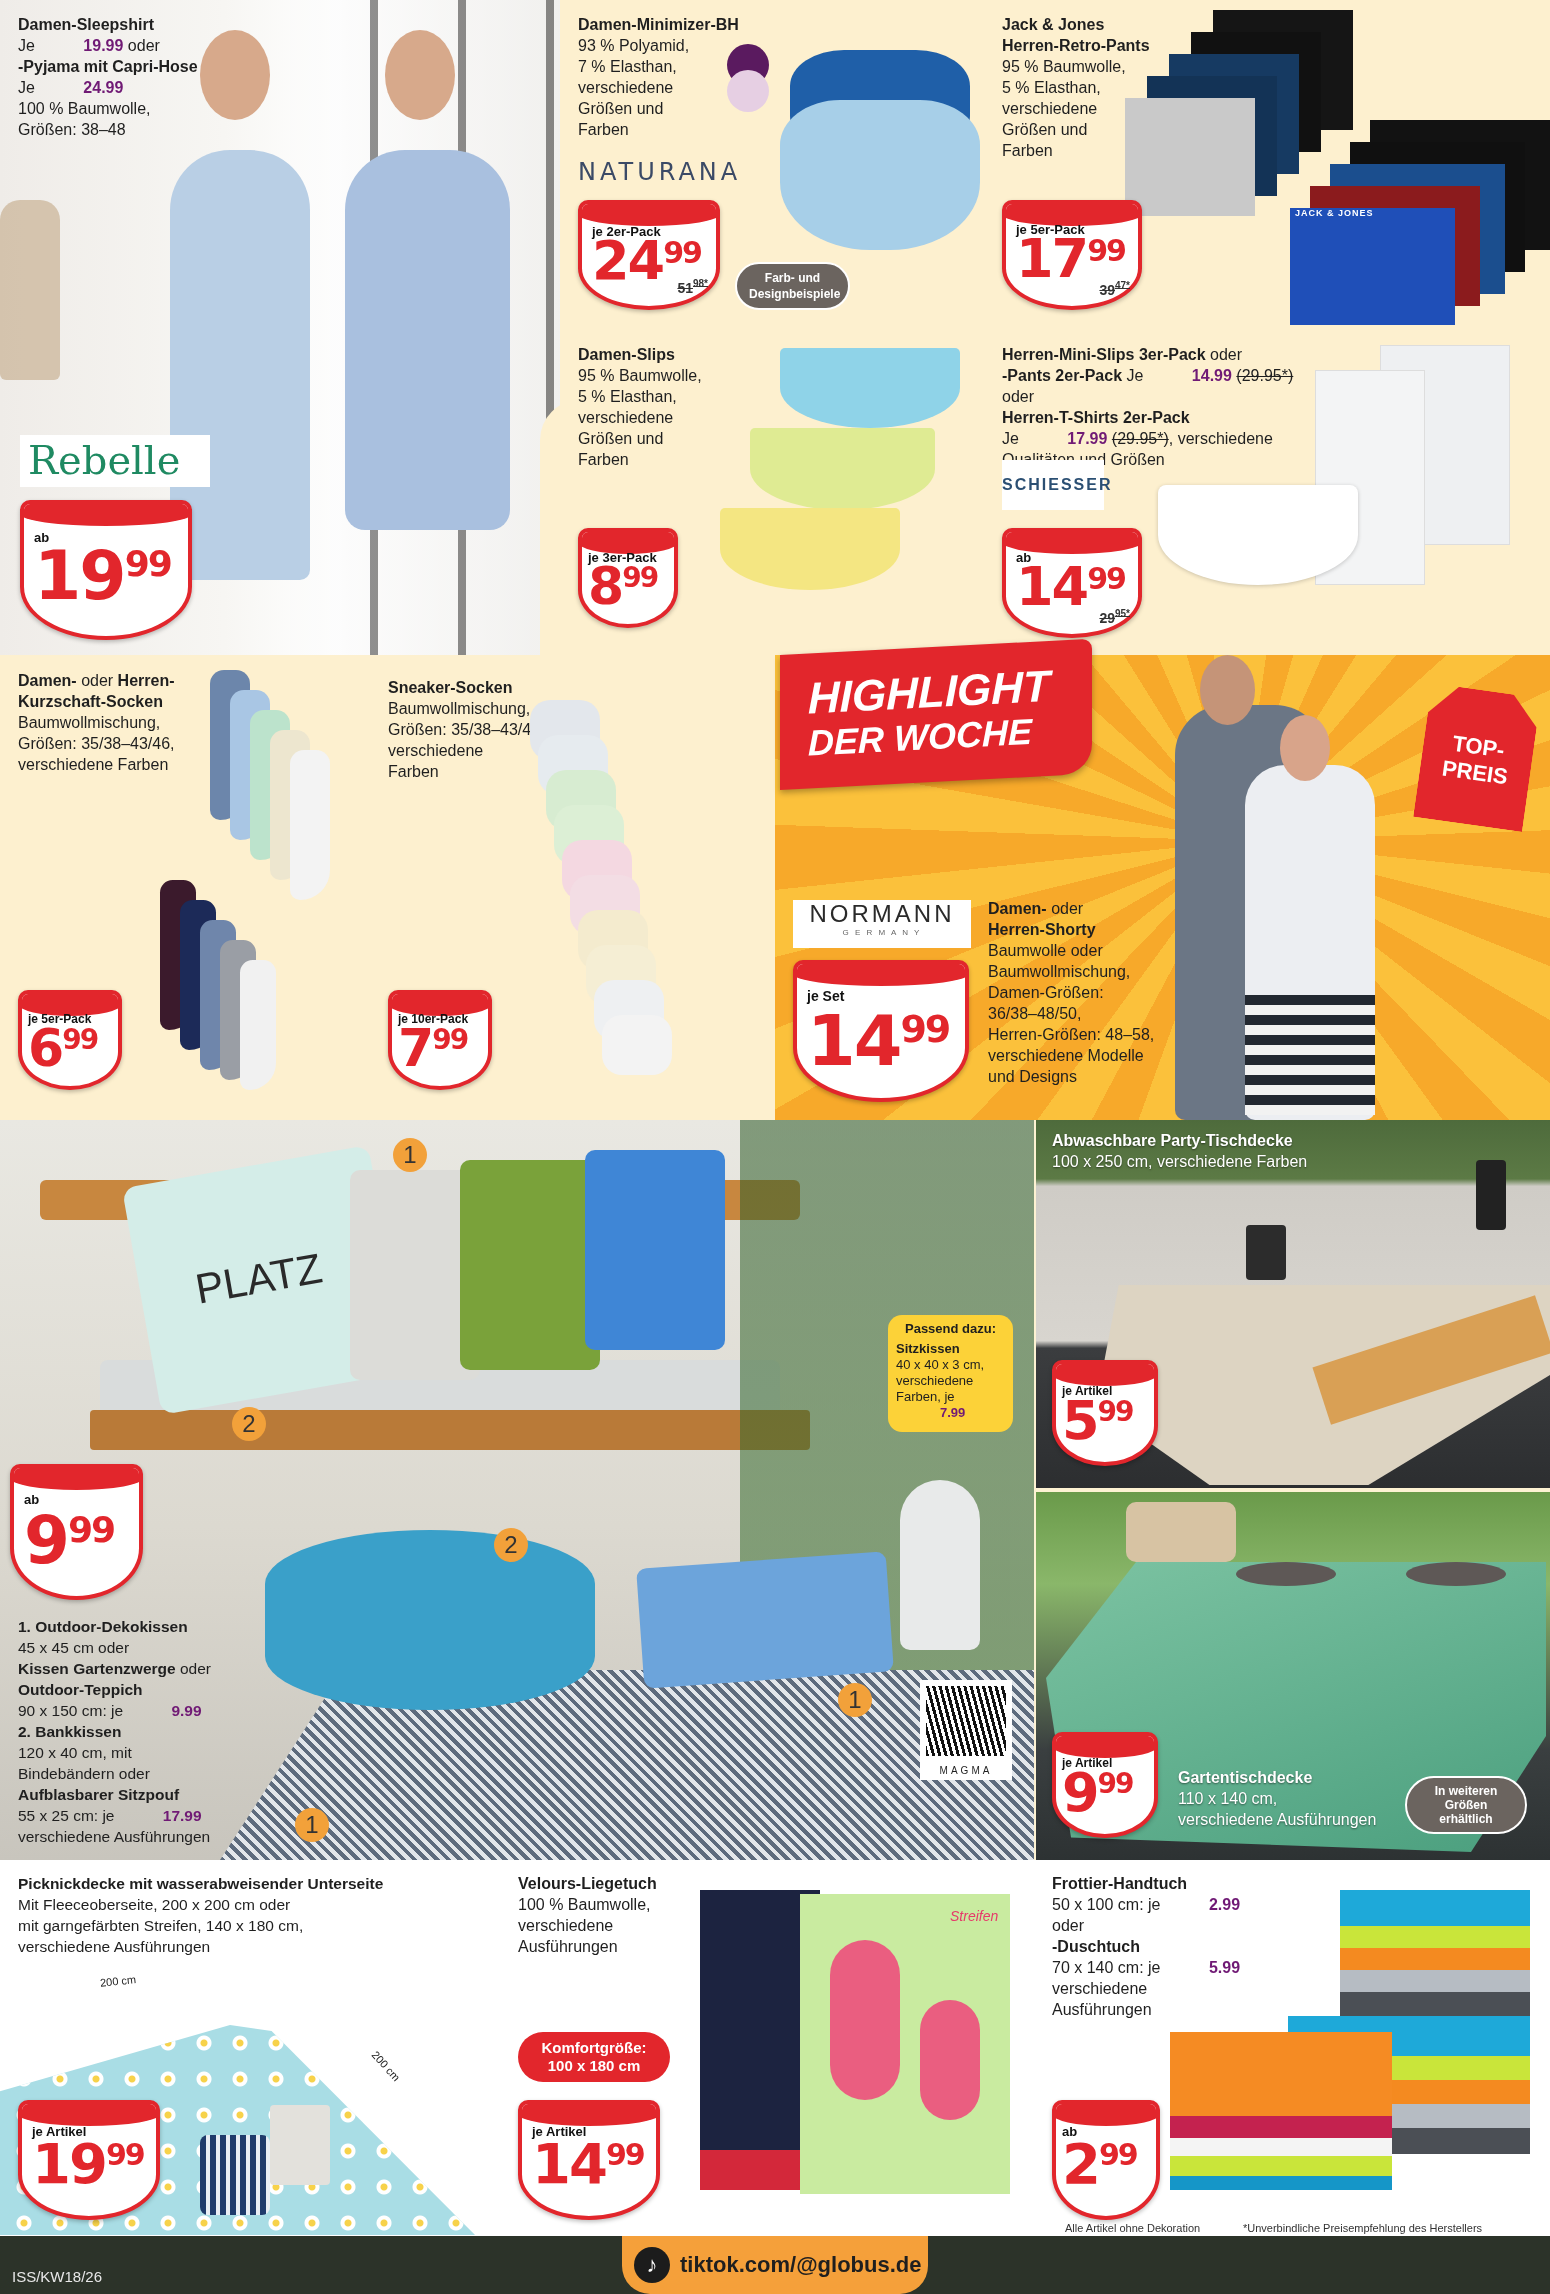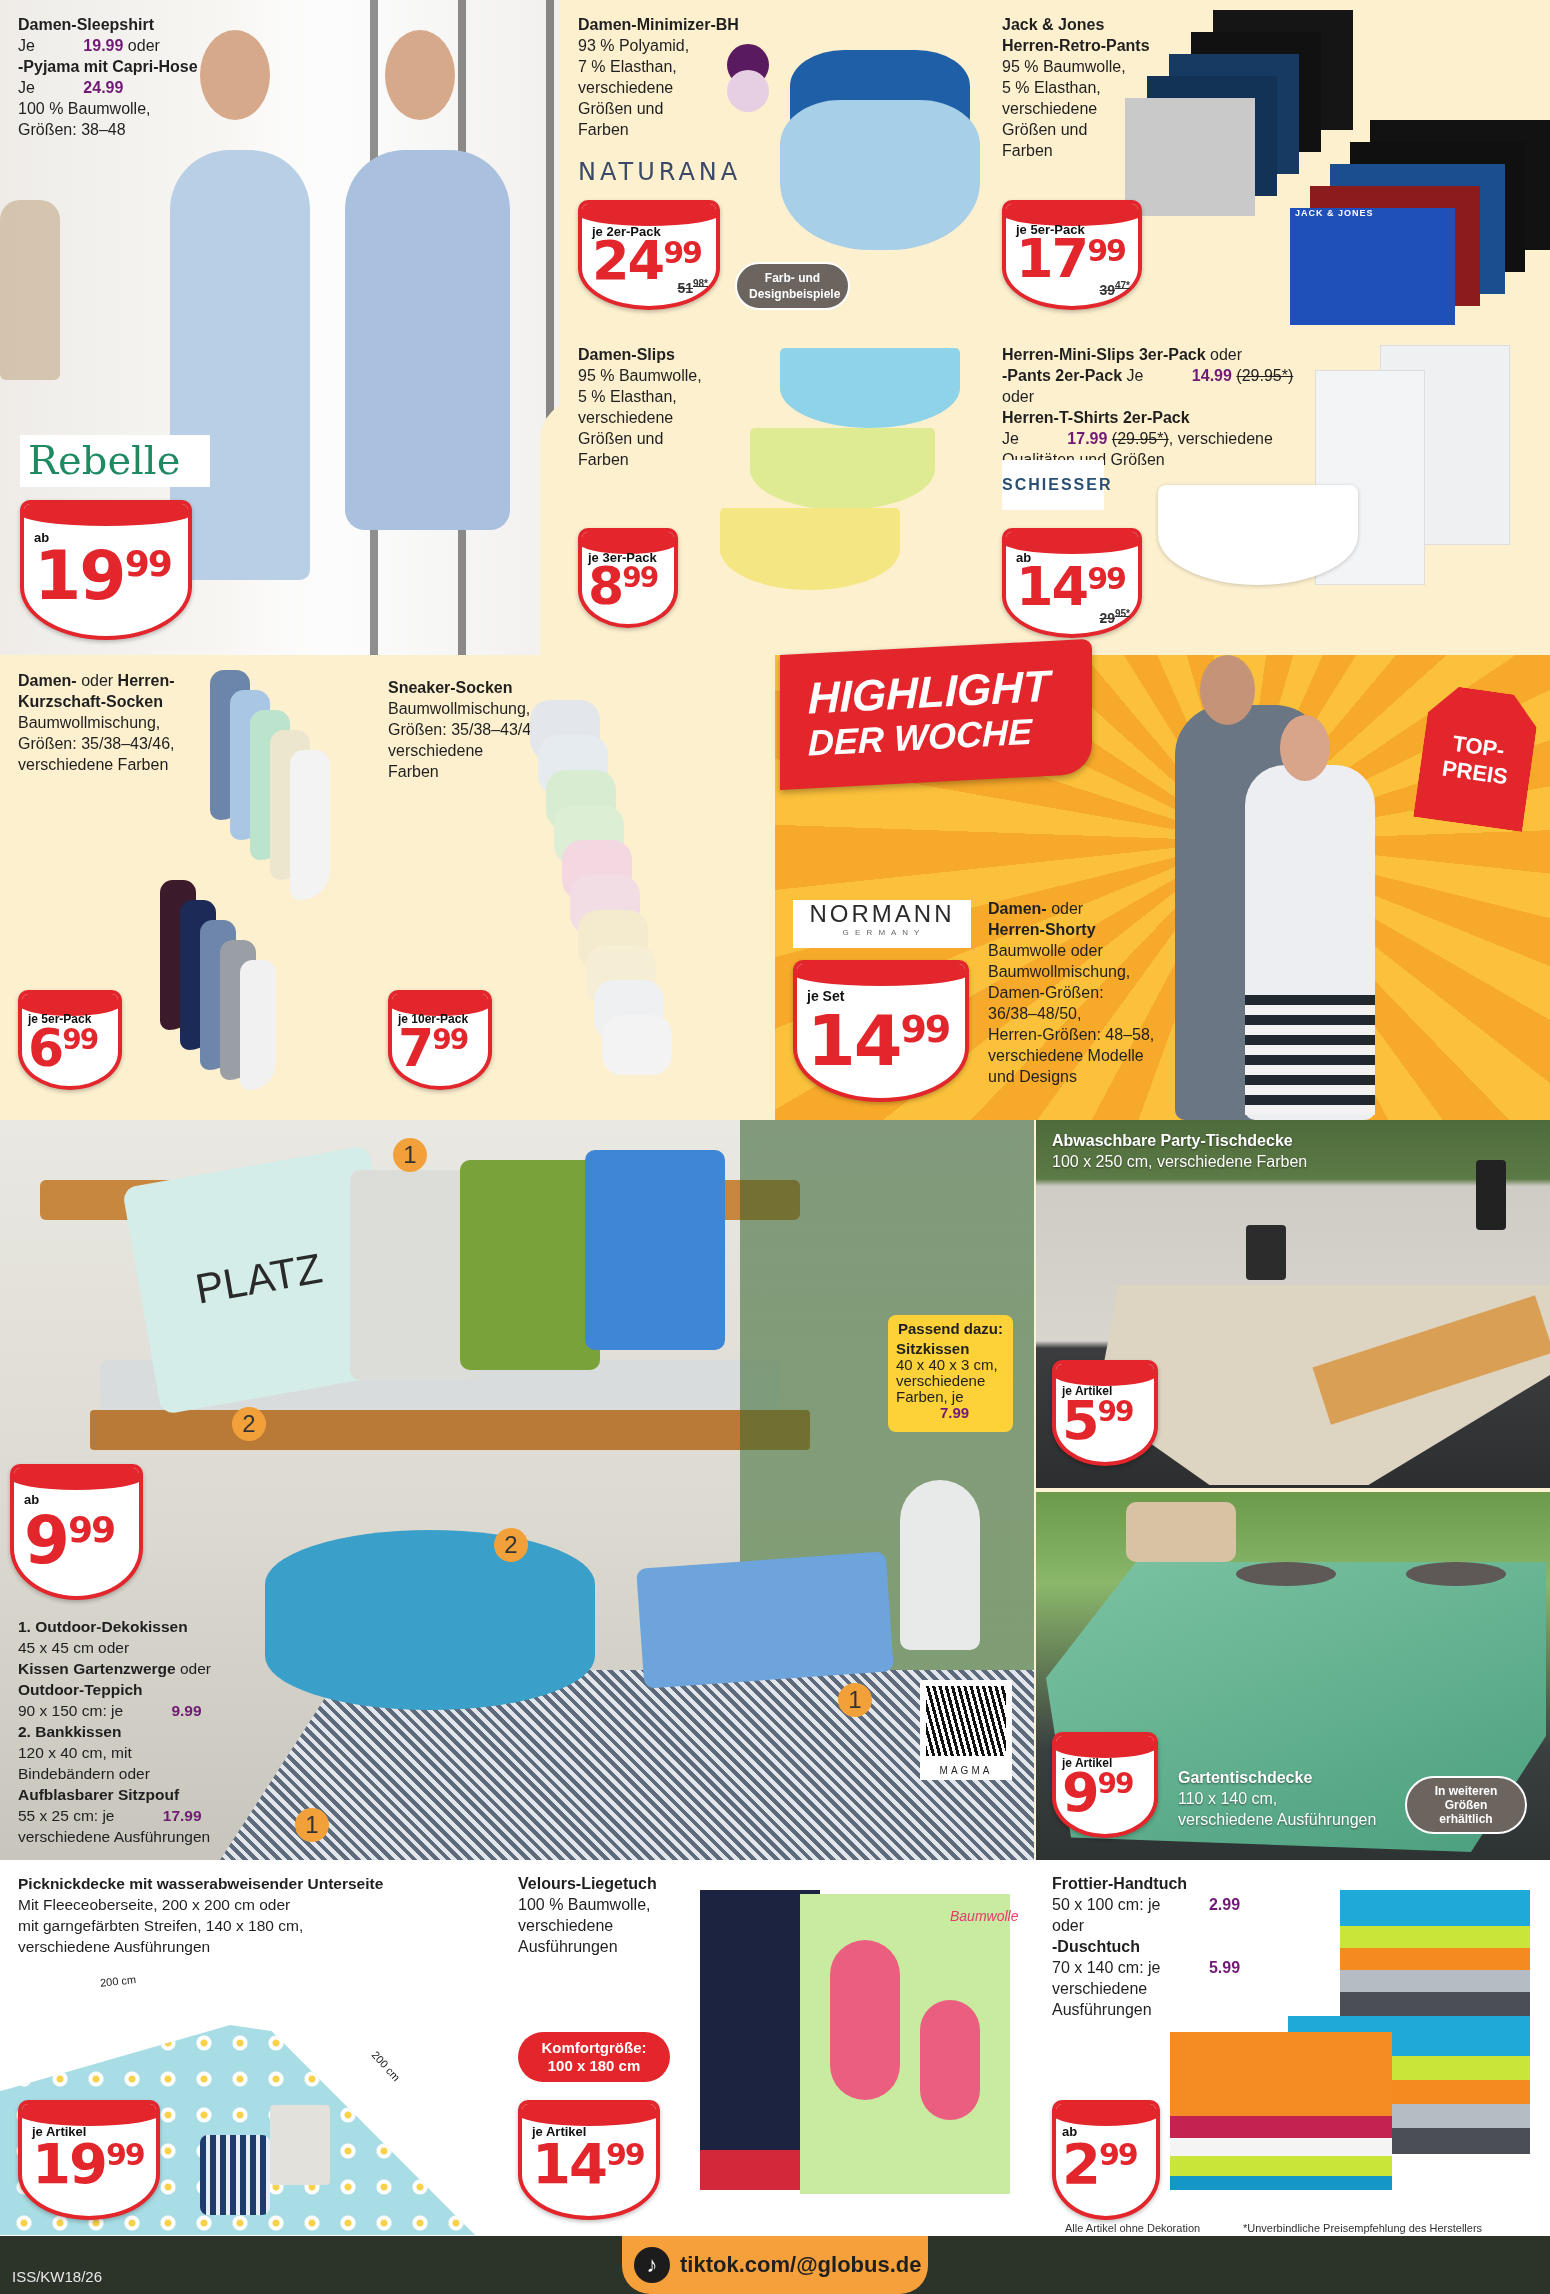--- a/index.html
+++ b/index.html
@@ -261,21 +261,21 @@
   <div class="abs" style="left:220px;top:550px;width:820px;height:190px;background:repeating-linear-gradient(45deg,#5d6b7d 0 4px,#e2e6ea 4px 8px);clip-path:polygon(15% 0,100% 0,100% 100%,0 100%);"></div>
   <div class="abs" style="left:265px;top:410px;width:330px;height:180px;background:#3aa0c9;border-radius:50% / 30%;"></div>
   <div class="abs" style="left:640px;top:440px;width:250px;height:120px;background:#6ca4db;border-radius:10px;transform:rotate(-4deg);"></div>
   <div class="abs" style="left:900px;top:360px;width:80px;height:170px;background:#e8eaea;border-radius:40px 40px 10px 10px;"></div>
 </div>
 <div class="badge-num" style="left:393px;top:1138px;">1</div>
 <div class="badge-num" style="left:232px;top:1407px;">2</div>
 <div class="badge-num" style="left:494px;top:1528px;">2</div>
 <div class="badge-num" style="left:838px;top:1683px;">1</div>
 <div class="badge-num" style="left:295px;top:1808px;">1</div>
-<div class="abs" style="left:888px;top:1315px;width:125px;height:117px;background:#fcd238;border-radius:8px;padding:6px 8px;font-size:15px;line-height:16px;">
+<div class="abs" style="left:888px;top:1315px;width:125px;height:117px;background:#fcd238;border-radius:14px;padding:6px 8px;font-size:13px;line-height:16px;">
   <div class="bold" style="text-align:center;">Passend dazu:</div>
   <div class="bold" style="margin-top:4px;">Sitzkissen</div>
   <div>40 x 40 x 3 cm,</div>
   <div>verschiedene</div>
   <div><span>Farben, je </span><span class="red">7.99</span></div>
 </div>
 <div class="abs" style="left:920px;top:1680px;width:92px;height:100px;background:#fff;">
   <div style="position:absolute;left:6px;top:6px;right:6px;height:70px;background:repeating-linear-gradient(75deg,#111 0 3px,#fff 3px 6px);"></div>
   <div style="position:absolute;left:0;right:0;bottom:4px;text-align:center;font-size:10px;letter-spacing:3px;">MAGMA</div>
 </div>
@@ -362,21 +362,21 @@
 <div class="abs" style="left:518px;top:2032px;width:152px;height:50px;background:#e2262c;border-radius:25px;color:#fff;font-weight:700;font-size:15px;line-height:18px;text-align:center;padding-top:7px;">
   <div>Komfortgröße:</div>
   <div>100 x 180 cm</div>
 </div>
 <div class="img" style="left:670px;top:1880px;width:355px;height:320px;">
   <div class="abs" style="left:30px;top:10px;width:120px;height:290px;background:#1c2340;"></div>
   <div class="abs" style="left:30px;top:270px;width:120px;height:40px;background:#d3283a;"></div>
   <div class="abs" style="left:130px;top:14px;width:210px;height:300px;background:#c9eba0;"></div>
   <div class="abs" style="left:160px;top:60px;width:70px;height:160px;background:#f0457a;border-radius:40px;opacity:.85;"></div>
   <div class="abs" style="left:250px;top:120px;width:60px;height:120px;background:#f0457a;border-radius:30px;opacity:.85;"></div>
-  <div class="abs" style="left:280px;top:28px;font-style:italic;color:#e63a6a;font-size:14px;">Baumwolle</div>
+  <div class="abs" style="left:280px;top:28px;font-style:italic;color:#e63a6a;font-size:14px;">Streifen</div>
 </div>
 <div class="tag" style="left:518px;top:2100px;width:142px;height:120px;">
   <div class="shape"></div>
   <div class="unit" style="top:24px;">je Artikel</div>
   <div class="price" style="top:36px;"><span class="main" style="font-size:56px;">14</span><span class="cents" style="font-size:30px;">99</span></div>
 </div>
 
 <div class="abs txt" style="left:1052px;top:1873px;width:220px;">
   <div class="bold">Frottier-Handtuch</div>
   <div><span>50 x 100 cm: je </span><span class="red">2.99</span><span> oder</span></div>

